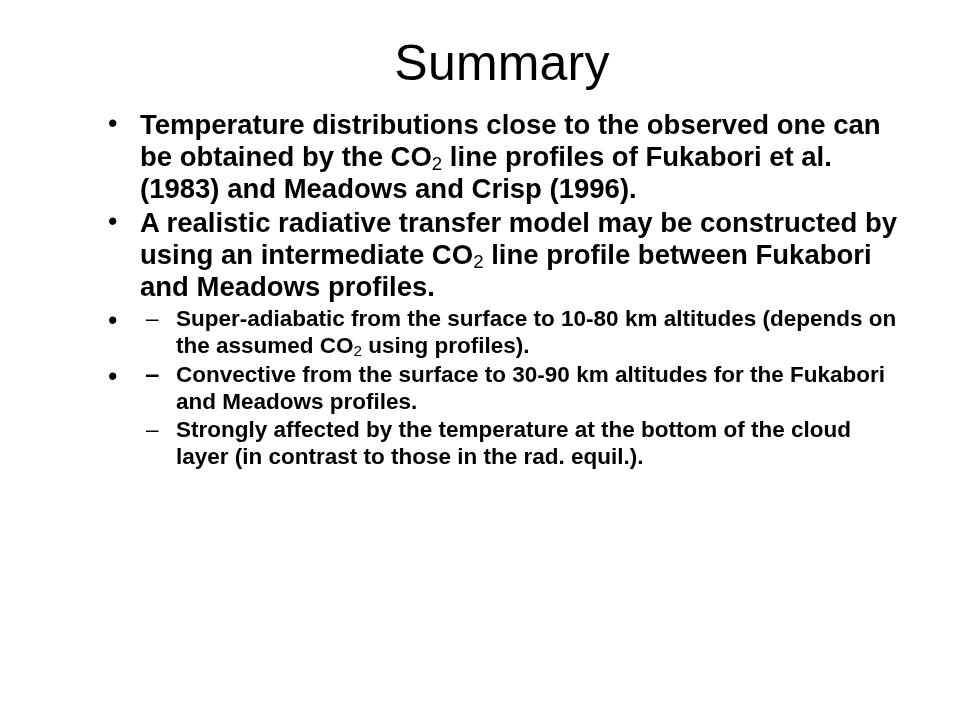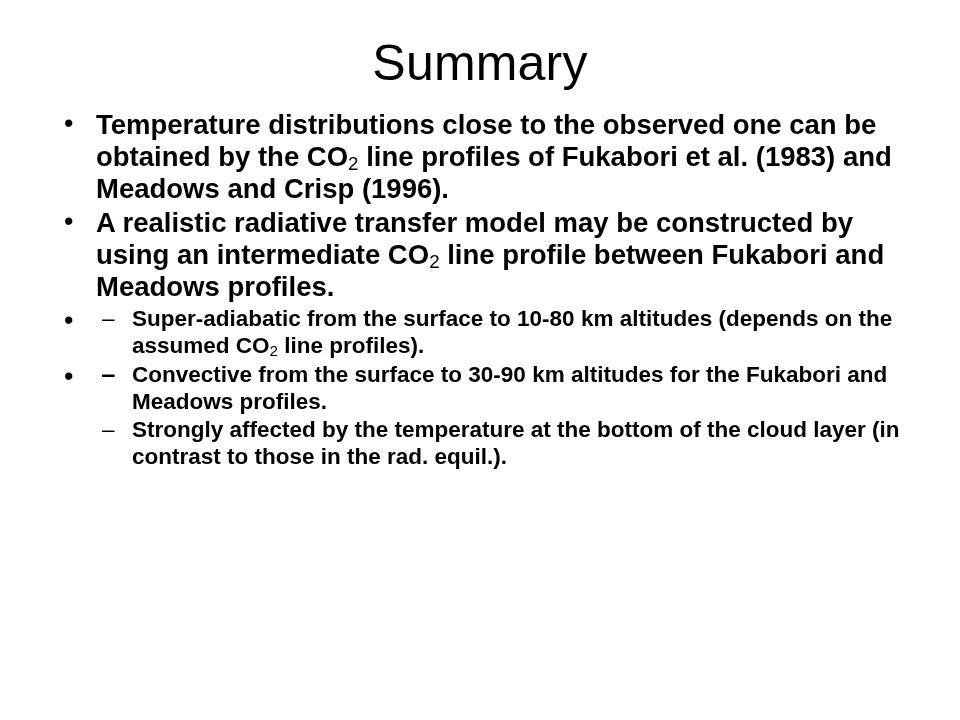--- a/index.html
+++ b/index.html
@@ -12,20 +12,21 @@
     background: #ffffff;
     font-family: "Liberation Sans", sans-serif;
     color: #000000;
     overflow: hidden;
   }
   .slide {
     position: relative;
     width: 960px;
     height: 720px;
     box-sizing: border-box;
+    padding-left: 44px;
   }
   .slide-title {
     text-align: center;
     font-size: 50px;
     font-weight: normal;
     line-height: 1.1;
     margin: 0;
     padding-top: 36px;
     letter-spacing: 0.2px;
   }
@@ -83,21 +84,21 @@
 </head>
 <body>
 
 <div class="slide">
   <h1 class="slide-title">Summary</h1>
   <div class="body-block">
     <ul class="level1" id="bullet-list">
         <li><span class="bullet">•</span><span><span class="txt">Temperature distributions close to the observed one can be obtained by the CO</span><sub>2</sub><span class="txt"> line profiles of Fukabori et al. (1983) and Meadows and Crisp (1996).</span></span></li>
         <li><span class="bullet">•</span><span><span class="txt">A realistic radiative transfer model may be constructed by using an intermediate CO</span><sub>2</sub><span class="txt"> line profile between Fukabori and Meadows profiles.</span></span></li>
         <li><span class="bullet">•</span><ul class="level2">
-            <li><span class="dash">–</span><span><span class="txt">Super-adiabatic from the surface to 10-80 km altitudes (depends on the assumed CO</span><sub>2</sub><span class="txt"> line profiles).</span></span></li>
+            <li><span class="dash">–</span><span><span class="txt">Super-adiabatic from the surface to 10-80 km altitudes (depends on the assumed CO</span><sub>2</sub><span class="txt"> using profiles).</span></span></li>
             <li><span class="dash">–</span></li>
           </ul></li>
         <li><span class="bullet">•</span><ul class="level2">
             <li><span class="dash">–</span><span><span class="txt">Convective from the surface to 30-90 km altitudes for the Fukabori and Meadows profiles.</span></span></li>
             <li><span class="dash">–</span><span><span class="txt">Strongly affected by the temperature at the bottom of the cloud layer (in contrast to those in the rad. equil.).</span></span></li>
           </ul></li>
       </ul>
   </div>
 </div>
 

